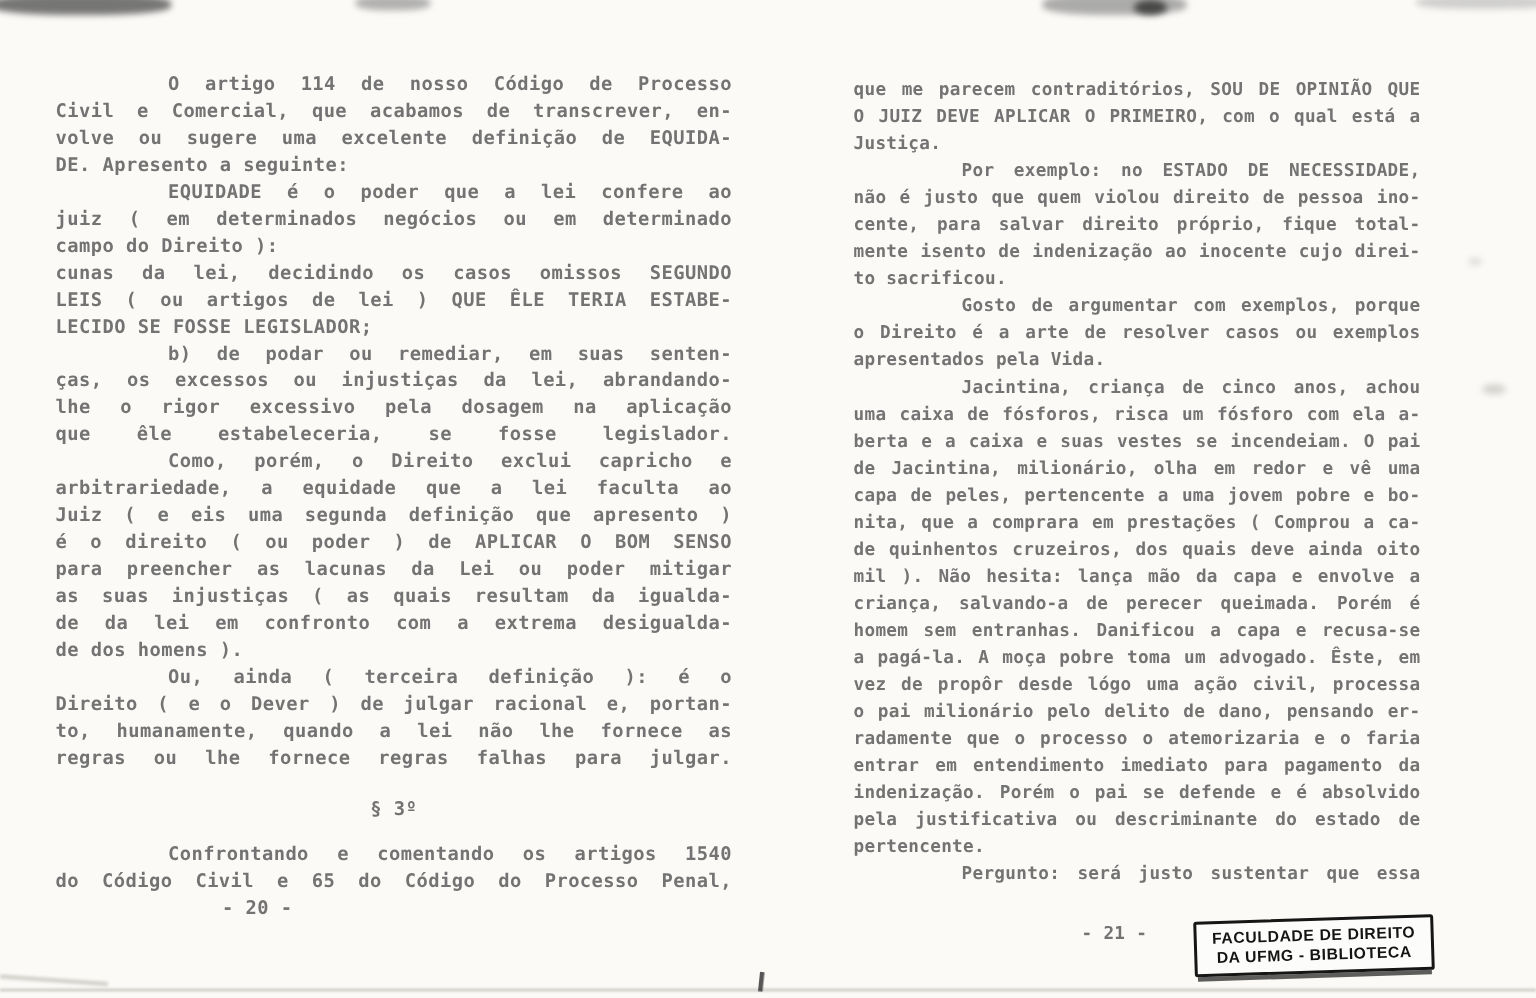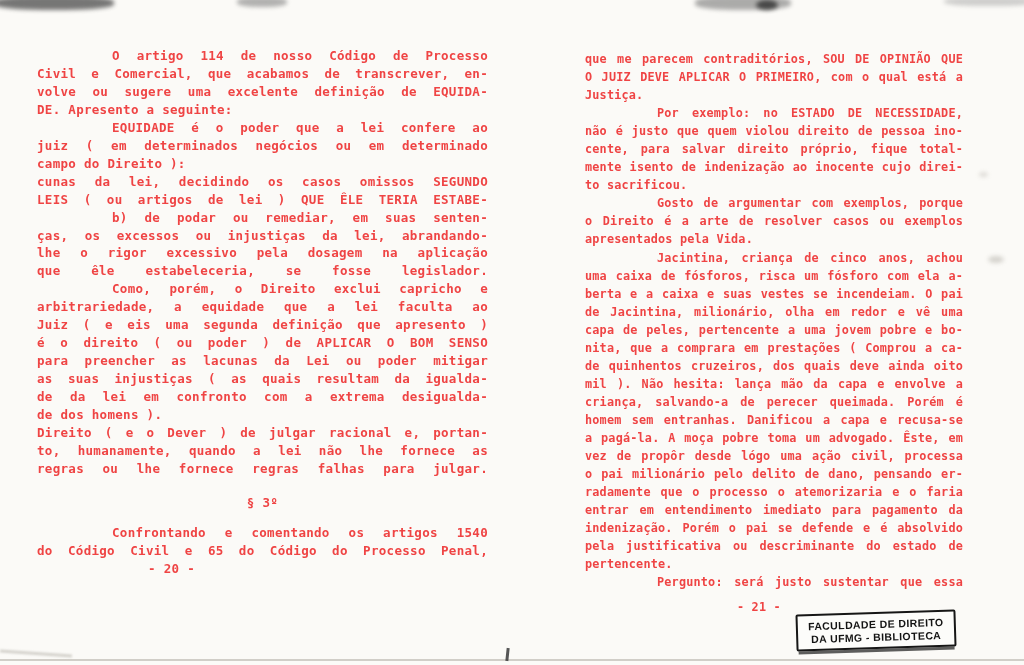--- a/index.html
+++ b/index.html
@@ -6,43 +6,43 @@
   body{
     position:relative;
     width:1024px;height:665px;
     background:#fbfaf7;
     overflow:hidden;
     font-family:"DejaVu Sans Mono","Liberation Mono",monospace;
   }
   
   .page-col{
     position:absolute;
-    color:#ef4444;
+    color:#737373;
     font-weight:bold;
     -webkit-font-smoothing:antialiased;
   }
   #left-col{
     left:37px;top:47px;width:451px;
     font-size:12.5px;letter-spacing:0.3px;
   }
   #right-col{
-    left:585px;top:50px;width:378px;
+    left:569px;top:50px;width:378px;
     font-size:11.8px;letter-spacing:0.2px;
   }
   #left-col .line{line-height:17.95px;min-height:17.95px;}
   #right-col .line{line-height:18.05px;min-height:18.05px;}
   .line{text-align:left;}
   .line.j{text-align:justify;text-align-last:justify;}
   .line.c{text-align:left;text-align-last:center;}
   #left-col .line.i{text-indent:75px;}
   #right-col .line.i{text-indent:72px;}
   #left-col .line.h{margin-top:16px;margin-bottom:12px;}
   .footer{font-weight:bold;}
   #left-col .footer{text-indent:111px;line-height:17.95px;margin-top:0;}
-  #right-col .footer{text-indent:152px;line-height:18.05px;margin-top:7px;}
+  #right-col .footer{text-indent:152px;line-height:18.05px;margin-top:22px;}
   
   #stamp{
     position:absolute;left:796px;top:612px;width:156px;height:33px;
     border:2.5px solid #161616;border-radius:2px;
     transform:rotate(-1.8deg);
     display:flex;flex-direction:column;justify-content:center;align-items:center;
     font-family:"Liberation Sans","DejaVu Sans",sans-serif;
     font-weight:bold;font-size:10.5px;letter-spacing:0.4px;
     color:#141414;line-height:12.5px;white-space:nowrap;
     box-shadow:0 5px 0 -2px rgba(25,25,25,0.7);
@@ -79,32 +79,34 @@
 
   <div class="line j i">O artigo 114 de nosso Código de Processo</div>
     <div class="line j">Civil e Comercial, que acabamos de transcrever, en-</div>
     <div class="line j">volve ou sugere uma excelente definição de EQUIDA-</div>
     <div class="line">DE. Apresento a seguinte:</div>
     <div class="line j i">EQUIDADE é o poder que a lei confere ao</div>
     <div class="line j">juiz ( em determinados negócios ou em determinado</div>
     <div class="line">campo do Direito ):</div>
     <div class="line j">cunas da lei, decidindo os casos omissos SEGUNDO</div>
     <div class="line j">LEIS ( ou artigos de lei ) QUE ÊLE TERIA ESTABE-</div>
+    <div class="line">LECIDO SE FOSSE LEGISLADOR;</div>
     <div class="line j i">b) de podar ou remediar, em suas senten-</div>
     <div class="line j">ças, os excessos ou injustiças da lei, abrandando-</div>
     <div class="line j">lhe o rigor excessivo pela dosagem na aplicação</div>
     <div class="line j">que êle estabeleceria, se fosse legislador.</div>
     <div class="line j i">Como, porém, o Direito exclui capricho e</div>
     <div class="line j">arbitrariedade, a equidade que a lei faculta ao</div>
     <div class="line j">Juiz ( e eis uma segunda definição que apresento )</div>
     <div class="line j">é o direito ( ou poder ) de APLICAR O BOM SENSO</div>
     <div class="line j">para preencher as lacunas da Lei ou poder mitigar</div>
     <div class="line j">as suas injustiças ( as quais resultam da igualda-</div>
     <div class="line j">de da lei em confronto com a extrema desigualda-</div>
     <div class="line">de dos homens ).</div>
+    <div class="line j i">Ou, ainda ( terceira definição ): é o</div>
     <div class="line j">Direito ( e o Dever ) de julgar racional e, portan-</div>
     <div class="line j">to, humanamente, quando a lei não lhe fornece as</div>
     <div class="line j">regras ou lhe fornece regras falhas para julgar.</div>
     <div class="line c h">§ 3º</div>
     <div class="line j i">Confrontando e comentando os artigos 1540</div>
     <div class="line j">do Código Civil e 65 do Código do Processo Penal,</div>
     <div class="footer">- 20 -</div>
 </div>
 
 <div class="page-col" id="right-col">

